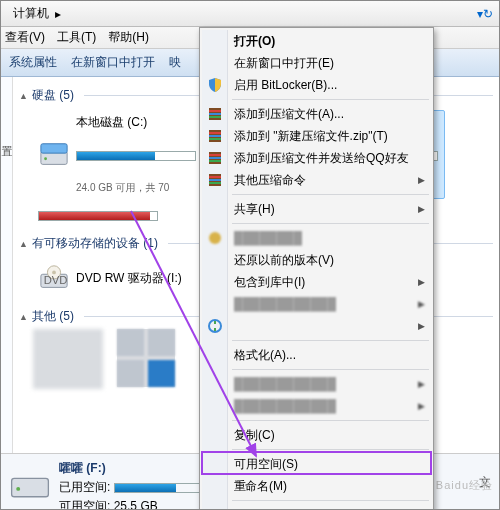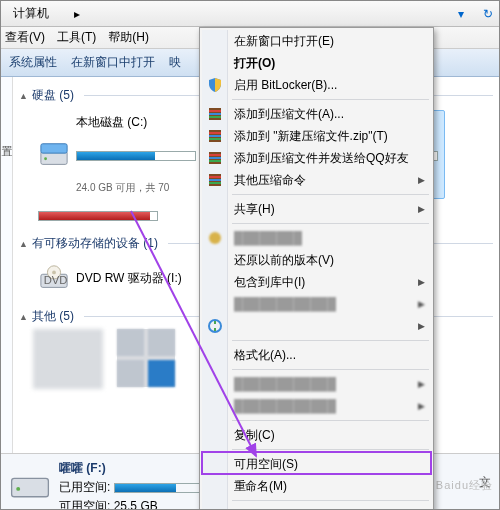--- a/index.html
+++ b/index.html
@@ -1,17 +1,17 @@
 <!DOCTYPE html>
 <html><head>
 <meta charset="utf-8">
 <style>
 * { margin:0; padding:0; box-sizing:border-box; font-family:"Microsoft YaHei","SimSun",Tahoma,sans-serif; font-size:12px; }
 body { background:#fff; width:500px; height:510px; overflow:hidden; position:relative; border:1px solid #888; }
-.addr-bar { height:26px; background:linear-gradient(#fafafa,#e8e8e8); border-bottom:1px solid #bbb; display:flex; align-items:center; padding:0 6px;gap:19px; }
+.addr-bar { height:26px; background:linear-gradient(#fafafa,#e8e8e8); border-bottom:1px solid #bbb; display:flex; align-items:center; padding:0 6px; }
 .addr-bar .crumb { padding:2px 6px; }
 .addr-bar .gap { flex:1; }
 .addr-bar .refresh { color:#06c; }
 .menu-bar { height:22px; background:linear-gradient(#f7f7f7,#eee); border-bottom:1px solid #ccc; display:flex; align-items:center; padding:0 4px; gap:12px; }
 .cmd-bar { height:28px; background:linear-gradient(#e8f0fa,#cfe0f2); border-bottom:1px solid #9fb8d4; display:flex; align-items:center; padding:0 8px; gap:14px; color:#1a3e6e; }
 .workspace { display:flex; height:calc(510px - 26px - 22px - 28px - 58px); }
 .nav-pane { width:12px; border-right:1px solid #ddd; background:#fafcff; position:relative; }
 .nav-pane .txt { position:absolute; right:-2px; top:60px; writing-mode:vertical-rl; font-size:11px; color:#555; }
 .content { flex:1; padding:4px 6px; overflow:hidden; }
 .group-hdr { display:flex; align-items:center; gap:4px; color:#1b3a6b; margin:6px 0 4px; }
@@ -190,25 +190,25 @@
     <span>
       <span>可用空间:</span>
       <span>25.5 GB</span>
     </span>
   </div>
   <div style="margin-left:auto;align-self:center;color:#555;">文</div>
 </div>
 
 <div class="ctx">
   <div class="strip"></div>
-  <div class="ctx-item">
-      <span>在新窗口中打开(E)</span>
-    </div>
   <div class="ctx-item bold">
       <span>打开(O)</span>
+    </div>
+  <div class="ctx-item">
+      <span>在新窗口中打开(E)</span>
     </div>
   <div class="ctx-item">
     <span class="ico">
         <svg viewBox="0 0 16 16">
           <path d="M8 1l6 2v4c0 4-3 7-6 8-3-1-6-4-6-8V3z" fill="#3c8cd8"></path>
           <path d="M8 1l6 2v4c0 4-3 7-6 8V1z" fill="#f2c03a"></path>
         </svg>
       </span>
     <span>启用 BitLocker(B)...</span>
   </div>

